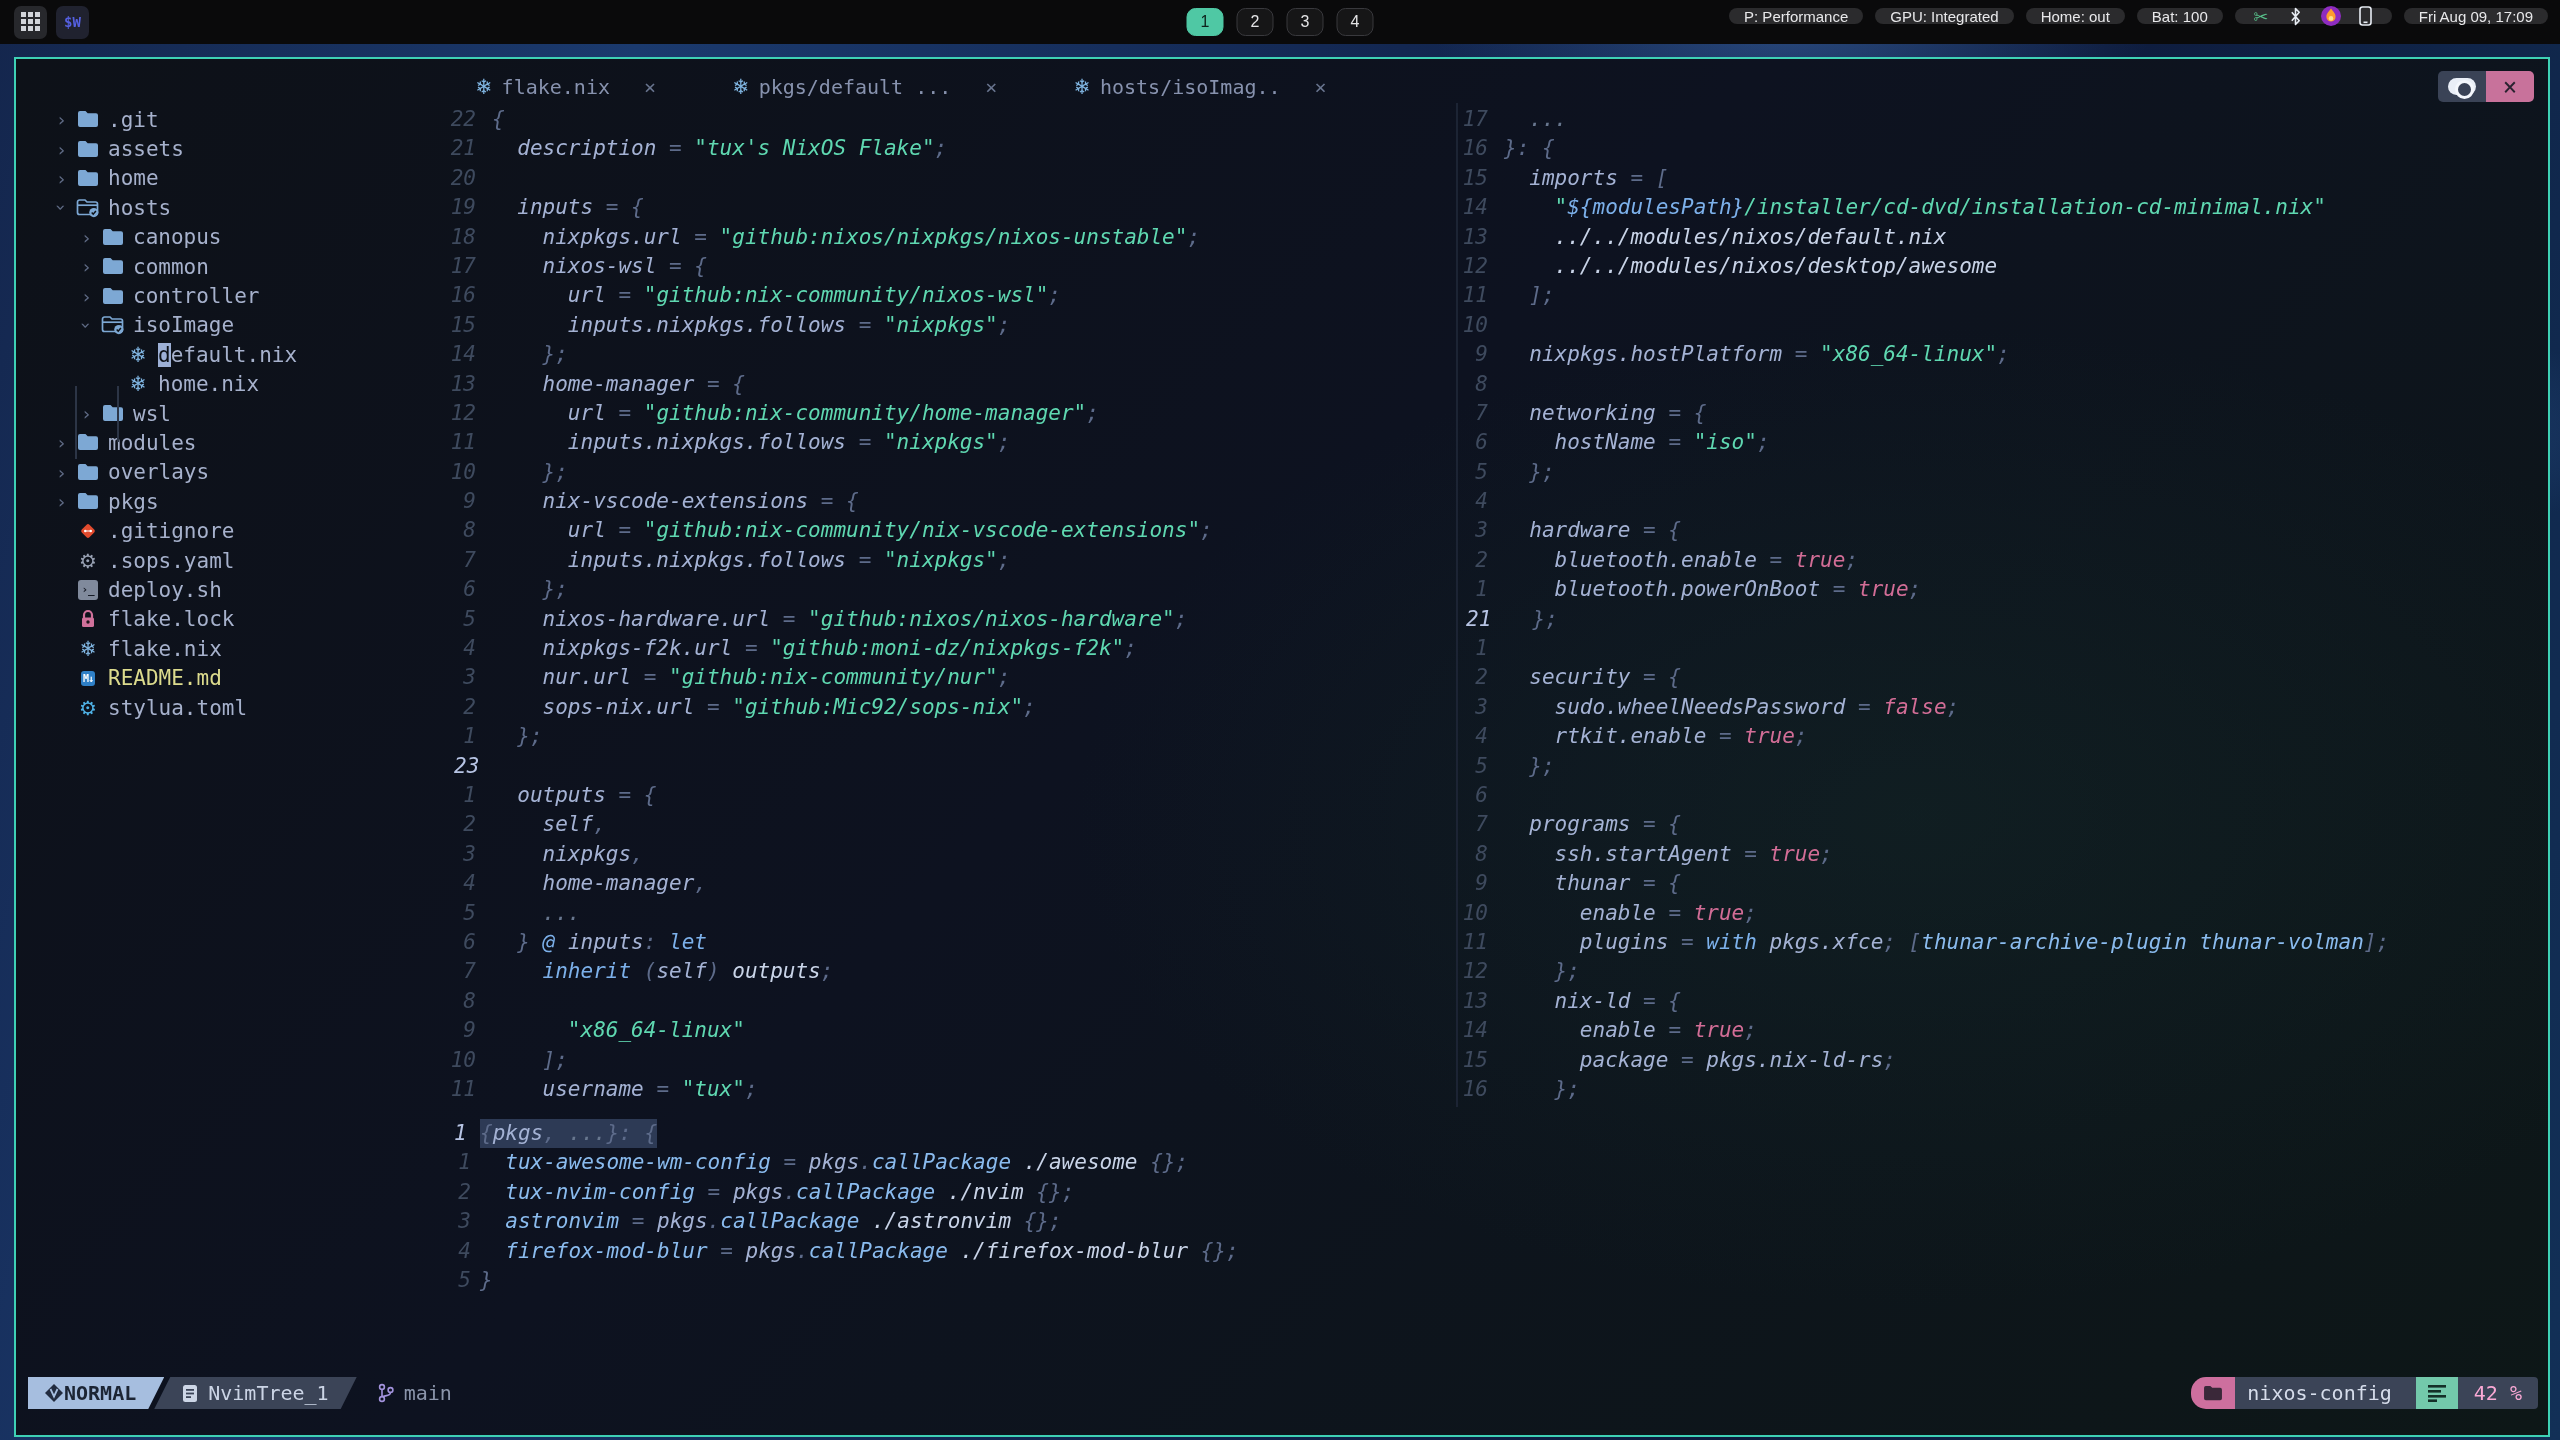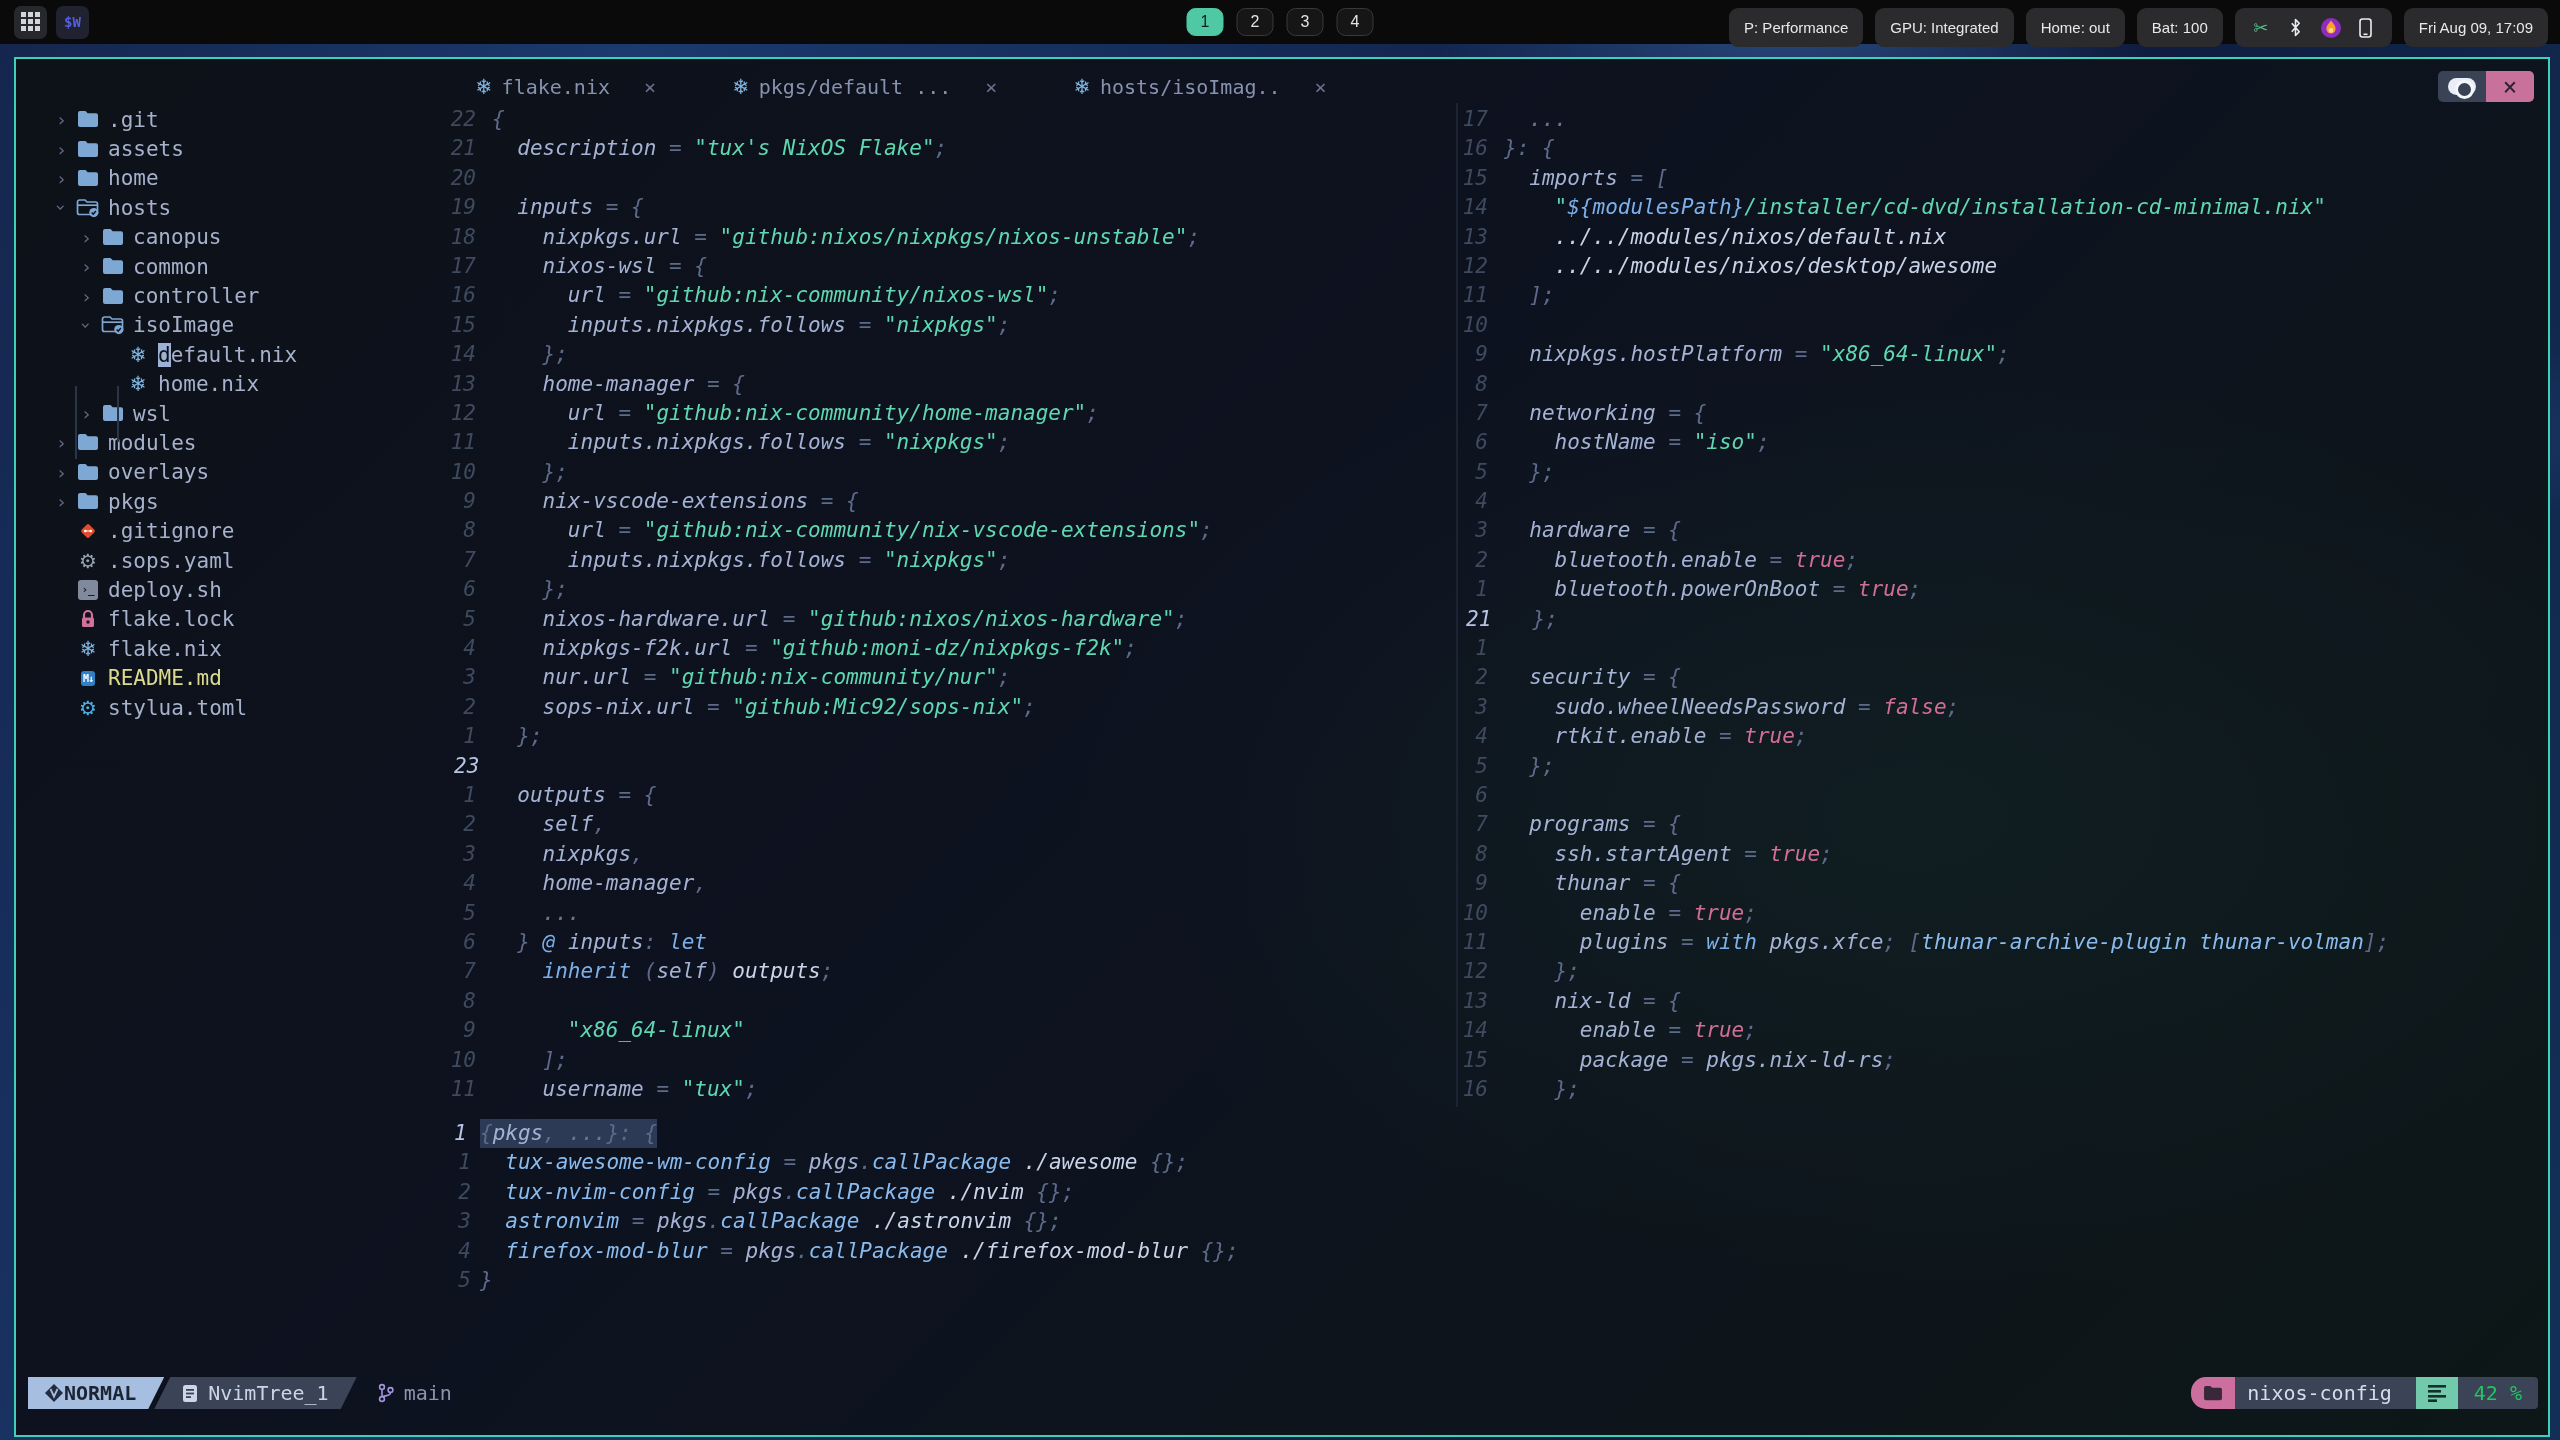--- a/index.html
+++ b/index.html
@@ -22,21 +22,21 @@
     display:flex; align-items:center; justify-content:center; }
   .sw-logo { font-family:"DejaVu Sans Mono", monospace; font-weight:bold;
     font-size:14px; color:#5560e0; background:#20222f; }
   .ws-group { position:absolute; left:50%; top:8px; transform:translateX(-50%);
     display:flex; gap:13px; }
   .ws { width:37px; height:28px; border-radius:9px; background:#161617;
     border:1px solid #39393d; color:#e3e3e5; font-size:16px;
     display:flex; align-items:center; justify-content:center; }
   .ws.active { background:#4fc8a4; border-color:#4fc8a4; color:#0e211b; }
   .right-group { position:absolute; right:12px; top:8px; display:flex; gap:12px; align-items:center; }
-  .pill { height:39px; border-radius:9px; background:#2b2b2d; color:#e8e8ea;
+  .pill { height:16px; border-radius:9px; background:#2b2b2d; color:#e8e8ea;
     font-size:15px; padding:0 15px; display:flex; align-items:center; white-space:nowrap; }
   .tray { gap:13px; }
   .tray .ticon { display:flex; align-items:center; justify-content:center; width:22px; }
   .scissors { color:#57c08a; font-size:18px; font-family:"DejaVu Sans", sans-serif; }
 
   
   .window { position:absolute; left:14px; top:57px; width:2536px; height:1380px;
     border:2px solid #3ed1b5;
     background:
       radial-gradient(1200px 700px at 75% 55%, rgba(22,48,44,.35), transparent 70%),
@@ -98,21 +98,21 @@
   .seg { height:32px; display:flex; align-items:center; }
   .seg-mode { background:#a6bedf; color:#1c2534; padding:0 28px 0 16px; 
     clip-path:polygon(0 0,100% 0,calc(100% - 16px) 100%,0 100%); font-weight:bold; }
   .seg-buf { background:#3b4457; color:#ccd5e6; padding:0 28px; gap:10px; margin-left:-10px;
     clip-path:polygon(16px 0,100% 0,calc(100% - 16px) 100%,0 100%); }
   .branch-box { display:flex; align-items:center; gap:9px; margin-left:20px; color:#8b95ab; }
   .sl-right { margin-left:auto; display:flex; align-items:center; }
   .seg-folder { background:#cd6f9e; width:44px; justify-content:center; border-radius:15px 0 0 15px; }
   .seg-proj { background:#3b4457; color:#d6ddeb; padding:0 24px 0 12px; }
   .seg-meter { background:#73c9ab; width:42px; justify-content:center; }
-  .seg-pct { background:#3b4457; color:#22c55e; padding:8px 16px; border-radius:0 4px 4px 0; }
+  .seg-pct { background:#3b4457; color:#f9a8d4; padding:8px 16px; border-radius:0 4px 4px 0; }
 </style>
 </head>
 <body>
 
 <div class="topbar">
   <div class="launch-group">
     <div class="sq-btn">
       <svg width="20" height="20" viewBox="0 0 20 20">
         <g fill="#d2d5da">
           <rect x="0" y="0" width="5" height="5"></rect>

